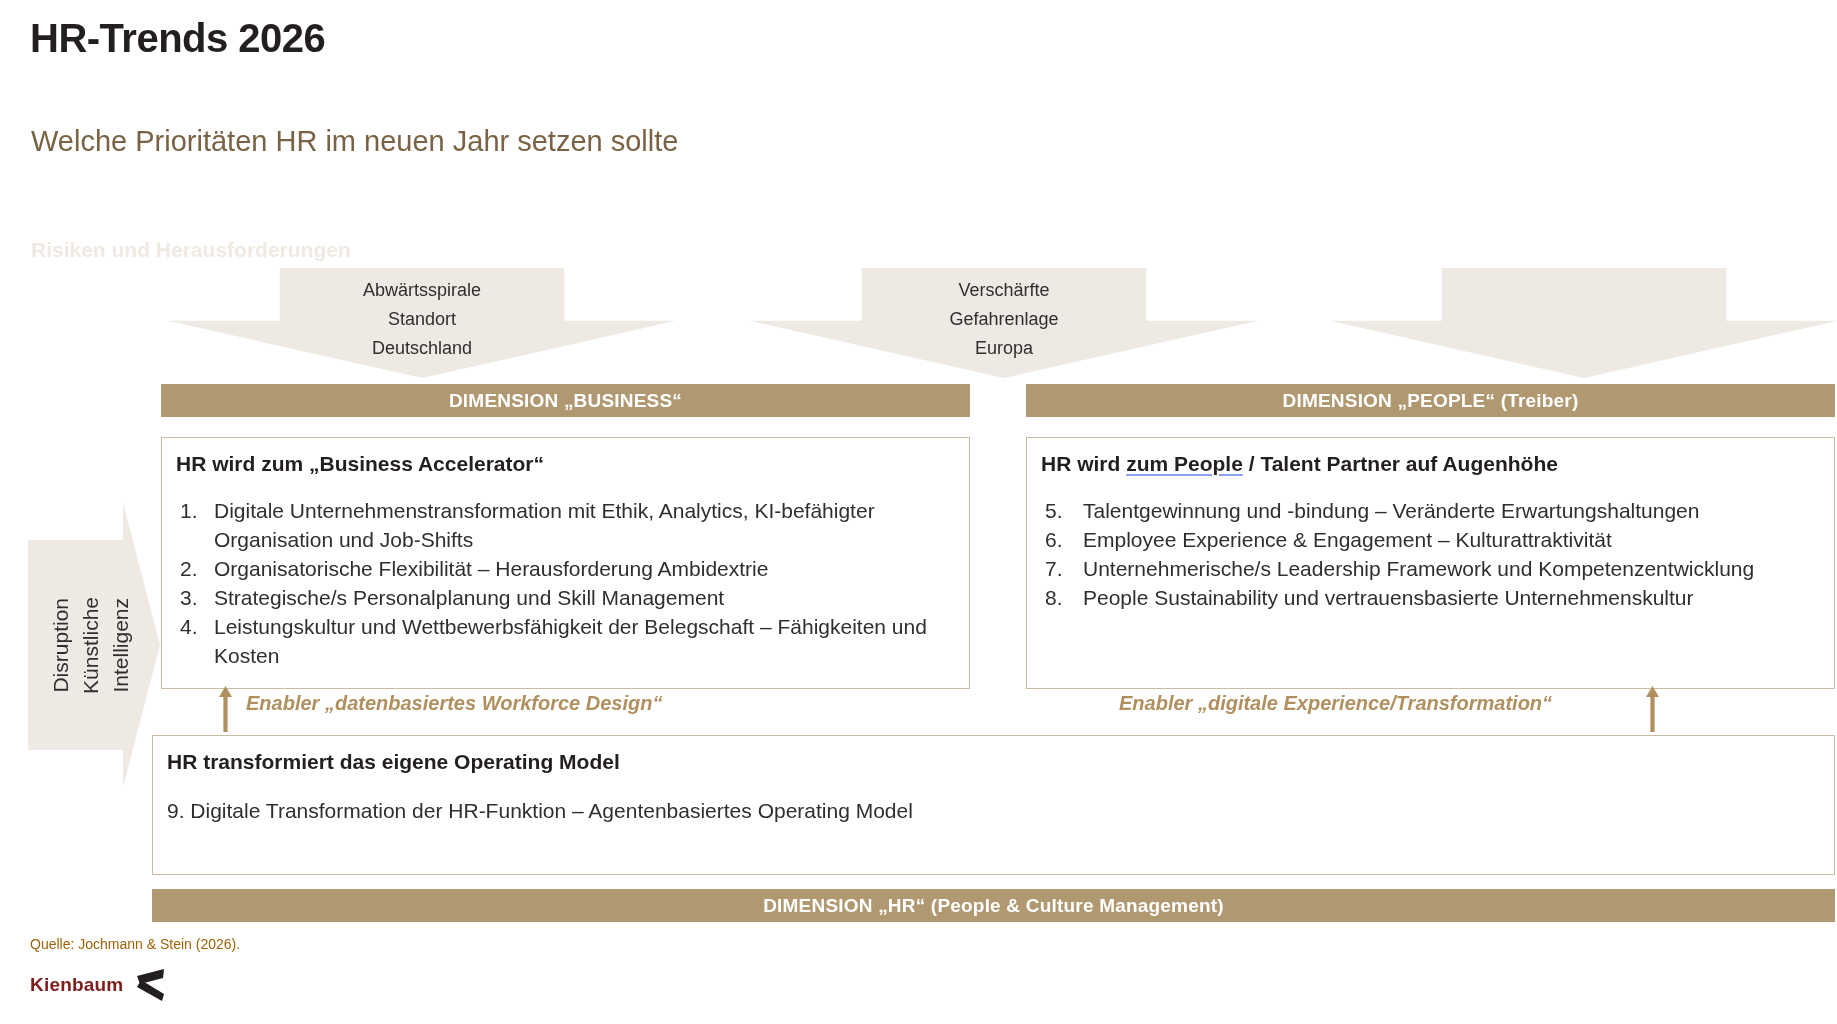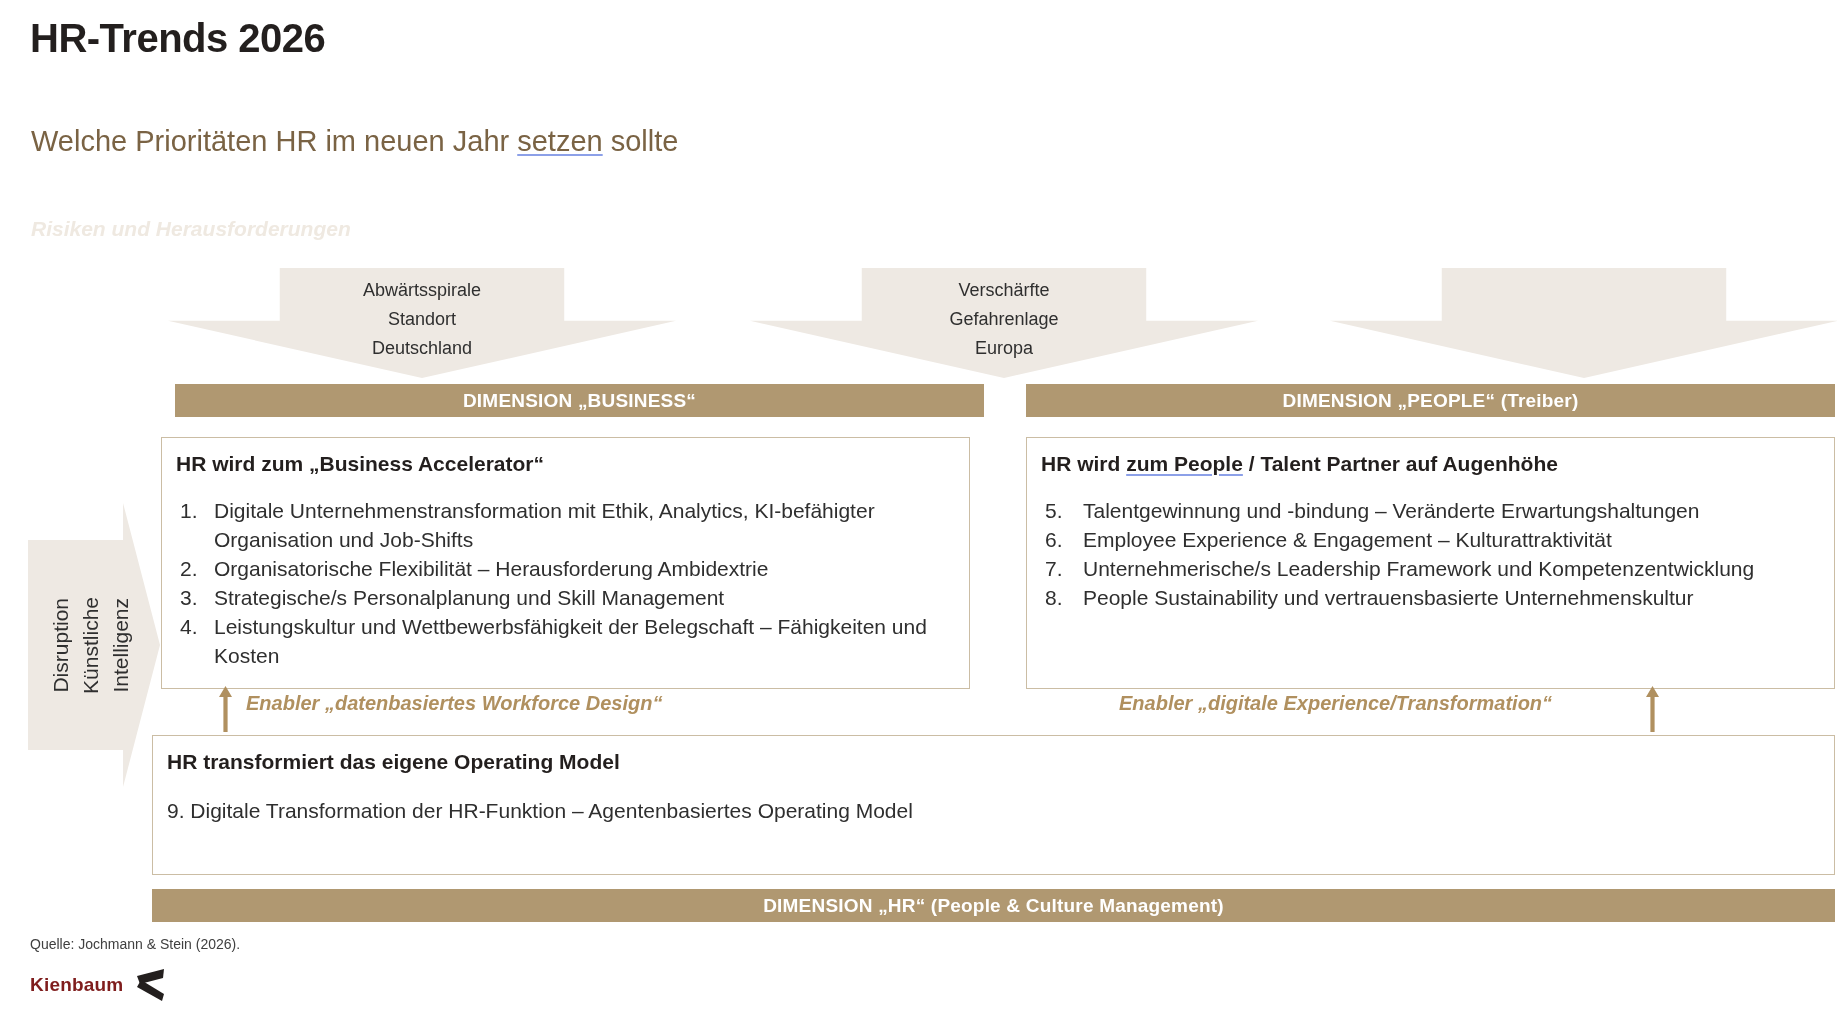--- a/index.html
+++ b/index.html
@@ -14,28 +14,27 @@
   
   #page-title{
     left:30px;top:16px;
     font-size:40px;font-weight:bold;letter-spacing:-0.5px;color:#231f1e;
   }
   #page-subtitle{
     left:31px;top:125px;
     font-size:29px;color:#7a6344;white-space:nowrap;
   }
   #page-subtitle .u{
-    text-decoration:underline;
     text-decoration-color:#8ca0e8;
     text-decoration-thickness:2px;
     text-underline-offset:3px;
   }
   #risk-label{
-    left:31px;top:217px;
-    font-size:21px;font-weight:bold;font-style:italic;color:#efe9e1;
+    left:31px;top:238px;
+    font-size:21px;font-weight:bold;color:#efe9e1;
     white-space:nowrap;
   }
 
   
   .down-arrow{
     width:100%;height:100%;
     background:#EEE9E3;
     -webkit-clip-path:polygon(22% 0,78% 0,78% 48%,100% 48%,50% 100%,0 48%,22% 48%);
     clip-path:polygon(22% 0,78% 0,78% 48%,100% 48%,50% 100%,0 48%,22% 48%);
   }
@@ -67,21 +66,21 @@
     font-size:21px;line-height:30px;color:#2f2f2f;white-space:nowrap;
   }
 
   
   .dim-bar{
     background:#B09871;color:#ffffff;
     font-size:19px;font-weight:bold;
     display:flex;align-items:center;justify-content:center;
     height:33px;letter-spacing:.2px;
   }
-  #dim-business{left:175px;top:384px;width:809px;}
+  #dim-business{left:161px;top:384px;width:809px;}
   #dim-people{left:1026px;top:384px;width:809px;}
   #dim-hr{left:152px;top:889px;width:1683px;}
 
   
   .content-box{
     background:#ffffff;border:1px solid #cbbda4;box-sizing:border-box;
   }
   #box-business{left:161px;top:437px;width:809px;height:252px;}
   #box-people{left:1026px;top:437px;width:809px;height:252px;}
   #box-hr{left:152px;top:735px;width:1683px;height:140px;}
@@ -125,21 +124,21 @@
   #enabler-left{left:246px;top:692px;}
   #enabler-right{left:1119px;top:692px;}
 
   .up-arrow{width:13px;height:46px;}
   .up-arrow svg{display:block;}
   #uparrow-left{left:219px;top:686px;}
   #uparrow-right{left:1646px;top:686px;}
 
   
   #source-note{
-    left:30px;top:936px;font-size:14px;color:#404040;
+    left:30px;top:936px;font-size:14px;color:#a16207;
   }
   #logo{
     left:30px;top:968px;display:flex;align-items:center;gap:12px;
   }
   #logo .word{
     font-size:19px;font-weight:bold;color:#7f1d1d;letter-spacing:.2px;
   }
   #logo .mark{width:30px;height:34px;}
 </style>
 </head>

